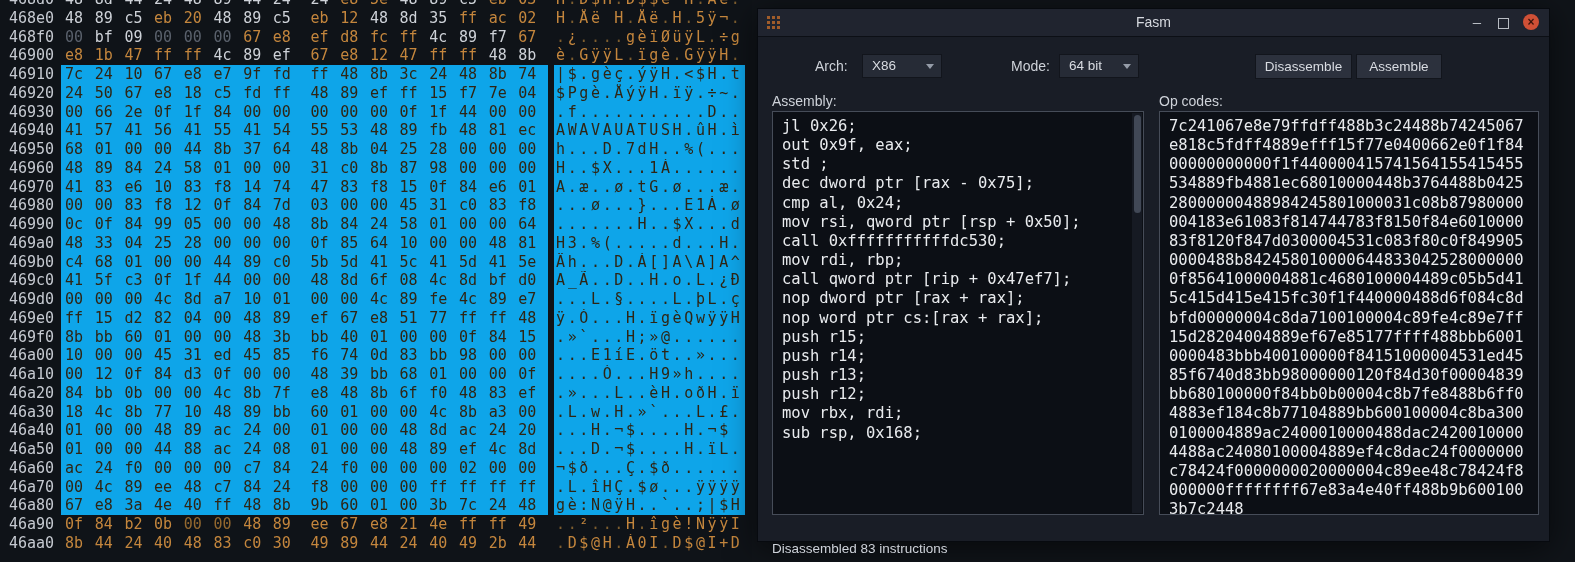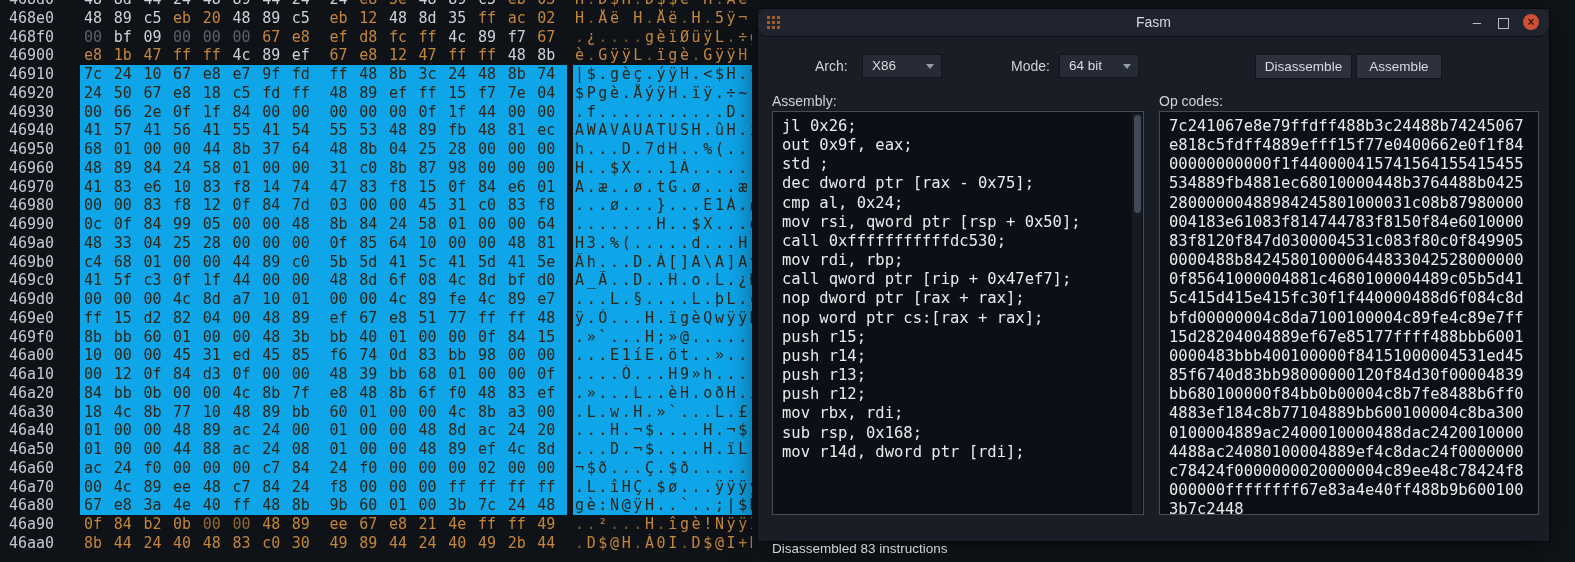--- a/index.html
+++ b/index.html
@@ -4,34 +4,34 @@
 <style>
   html,body{margin:0;padding:0;}
   body{width:1575px;height:562px;overflow:hidden;background:#101419;font-family:"Liberation Sans",sans-serif;}
   #screen{position:relative;width:1575px;height:562px;overflow:hidden;}
 
   
   #hex-editor{position:absolute;left:0;top:0;width:752px;height:562px;overflow:hidden;background:#0f1318;}
   #hex-rows{position:absolute;left:0;top:-10px;}
   .hexrow{display:flex;height:18.75px;line-height:18.75px;font-family:"DejaVu Sans Mono",monospace;font-size:15px;white-space:nowrap;}
   .addr{flex:none;width:49px;padding-left:9px;color:#c6cad1;}
-  .bytes{flex:none;display:flex;margin-left:22px;padding-left:4px;}
+  .bytes{flex:none;display:flex;margin-left:3px;padding-left:4px;}
   .byte{flex:none;width:29.7px;}
   .bytes .byte:nth-child(9){margin-left:8px;}
   .ascii{flex:none;display:flex;margin-left:6px;padding:0 2px;}
   .achar{flex:none;width:11.66px;overflow:hidden;}
   .selbg{background:#0ea5e9;}
   .bn{color:#ced2d8}.b0{color:#5a616c}.bhl{color:#c4863d}
   .bc{color:#c4863d}.bc0{color:#93682f}
   .bsel{color:#2f2514}
   .an{color:#c4863d}.ad{color:#7e5e2f}.asel{color:#2f2514}
 
   
   #fasm-window{position:absolute;left:757px;top:8px;width:791px;height:532px;background:#191d26;border:1px solid #070a0f;box-shadow:0 6px 30px rgba(0,0,0,.55);box-sizing:content-box;}
-  .titlebar{position:absolute;left:0;top:0;right:0;height:27px;background:#20242f;border-bottom:1px solid #0c0f15;border-radius:10px;}
+  .titlebar{position:absolute;left:0;top:0;right:0;height:27px;background:#20242f;border-bottom:1px solid #0c0f15;}
   .win-icon{position:absolute;left:9px;top:7px;}
   .title{position:absolute;left:0;right:0;top:0;height:27px;line-height:27px;text-align:center;color:#d6d9df;font-size:14px;}
   .ctl{position:absolute;top:0;height:27px;cursor:default;}
   .min{right:62px;width:20px;color:#b8bcc3;font-size:15px;line-height:25px;text-align:center;}
   .restore{right:36px;width:20px;}
   .rbox{position:absolute;left:5px;top:9px;width:9px;height:9px;border:1.5px solid #b8bcc3;}
   .close{right:8px;width:20px;}
   .ccirc{position:absolute;left:2px;top:5px;width:16px;height:16px;border-radius:50%;background:#cf5036;color:#3a140c;font-size:12px;font-weight:bold;line-height:16px;text-align:center;}
 
   .toolbar{position:absolute;left:0;top:44px;right:0;height:28px;}
@@ -1291,21 +1291,20 @@
           <div class="codeline">mov rdi, rbp;</div>
           <div class="codeline">call qword ptr [rip + 0x47ef7];</div>
           <div class="codeline">nop dword ptr [rax + rax];</div>
           <div class="codeline">nop word ptr cs:[rax + rax];</div>
           <div class="codeline">push r15;</div>
           <div class="codeline">push r14;</div>
           <div class="codeline">push r13;</div>
           <div class="codeline">push r12;</div>
           <div class="codeline">mov rbx, rdi;</div>
           <div class="codeline">sub rsp, 0x168;</div>
-          <div class="codeline">mov r14d, dword ptr [rdi];</div>
         </div>
       <div class="scrollbar">
         <div class="sthumb"></div>
       </div>
     </div>
 
     <div class="panel-label" id="op-label">Op codes:</div>
     <div class="panel" id="op-panel">
       <div id="op-lines">
           <div class="codeline">7c241067e8e79ffdff488b3c24488b74245067</div>

